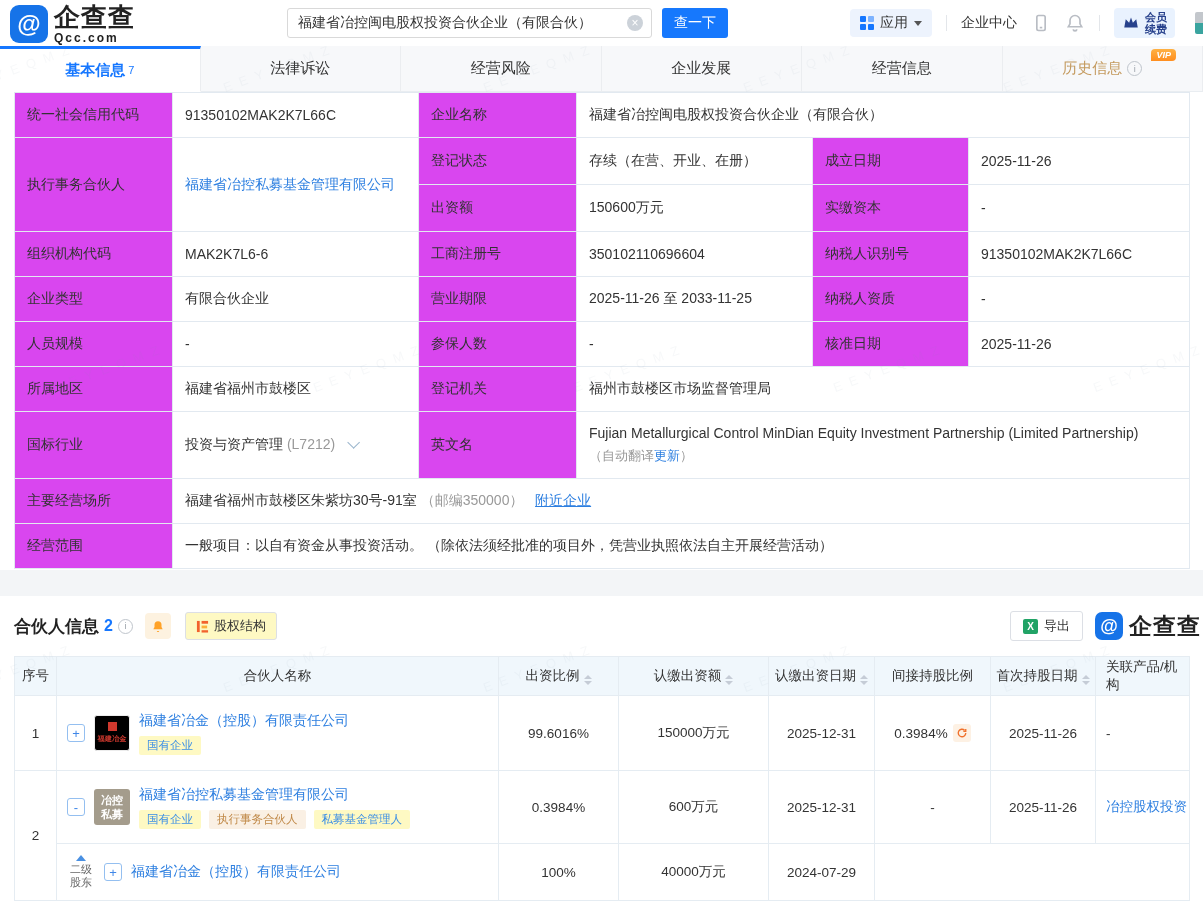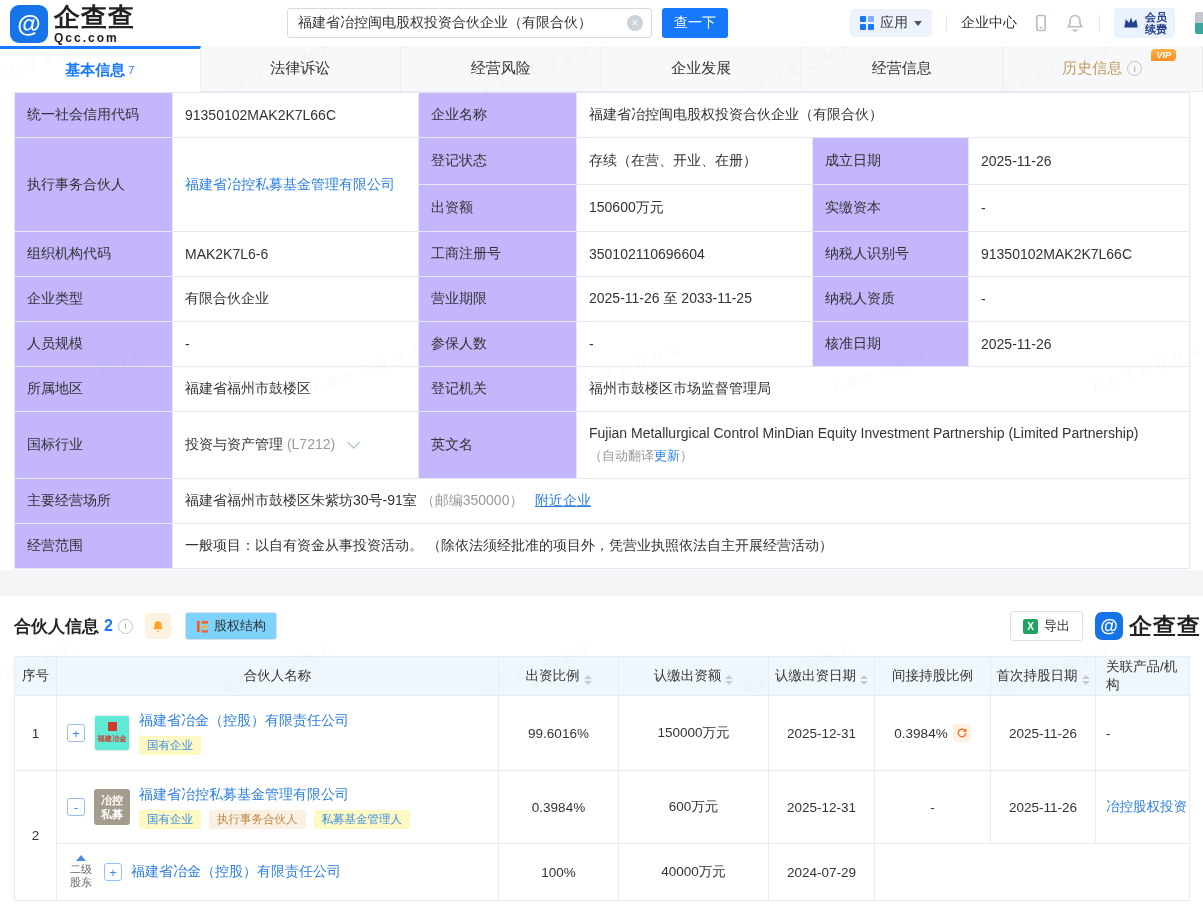--- a/index.html
+++ b/index.html
@@ -60,39 +60,39 @@
       border-radius:4px 4px 4px 0;}
   .info-i{display:inline-flex;width:13px;height:13px;border:1px solid #bfc5cc;border-radius:50%;
       color:#9aa1a9;font-size:9px;align-items:center;justify-content:center;margin-left:5px;
       font-style:normal;flex:0 0 auto;}
   
   #info-card{position:absolute;top:92px;left:0;width:1203px;height:478px;background:#fff;z-index:1;}
   #info-table{border-collapse:collapse;table-layout:fixed;margin-left:14px;width:1175px;
       font-size:14px;}
   #info-table td{border:1px solid #e2e9f0;padding:8px 12px;vertical-align:middle;
       word-break:break-all;}
-  #info-table td.lbl{background:#c4b5fd;}
+  #info-table td.lbl{background:#d946ef;}
   .r45 td{height:28px;}
   .r47 td{height:30px;}
   .r68 td{height:50px;}
   a.blue{color:#2d7fe0;text-decoration:none;cursor:pointer;}
   a.blue.u{text-decoration:underline;}
   .gray{color:#999;}
   .chev{display:inline-block;width:8px;height:8px;border-right:1.5px solid #9bb6cd;
       border-bottom:1.5px solid #9bb6cd;transform:rotate(45deg) translateY(-3px);margin-left:8px;}
   .en-sub{font-size:13px;color:#999;margin-top:6px;}
   
   #partners-card{position:absolute;top:596px;left:0;width:1203px;height:309px;background:#fff;
       padding:0 14px;box-sizing:border-box;z-index:1;}
   .sec-head{display:flex;align-items:center;height:40px;margin-top:10px;}
   .sec-head h2{font-size:17px;margin:0;color:#222;}
   .sec-head .cnt{color:#1677ff;font-size:16px;font-weight:bold;margin-left:5px;}
   .bell-btn{width:26px;height:26px;background:#fdf2e0;border:none;border-radius:4px;
       margin-left:12px;display:flex;align-items:center;justify-content:center;cursor:pointer;}
-  .equity-btn{height:28px;margin-left:14px;padding:0 10px;background:#7dd3fc;
+  .equity-btn{height:28px;margin-left:14px;padding:0 10px;background:#fef9c3;
       border:1px solid #dcdfe5;border-radius:3px;display:flex;align-items:center;gap:5px;
       font-size:13px;color:#333;cursor:pointer;font-family:inherit;}
   .sec-right{margin-left:auto;display:flex;align-items:center;gap:12px;margin-right:-12px;}
   .export-btn{height:30px;padding:0 12px;background:#fff;border:1px solid #dcdfe5;border-radius:3px;
       display:flex;align-items:center;gap:6px;font-size:13px;color:#333;cursor:pointer;
       font-family:inherit;}
   .xls{width:15px;height:15px;background:#21a366;border-radius:2px;color:#fff;font-size:10px;
       font-weight:bold;display:flex;align-items:center;justify-content:center;}
   .qcc-mark{display:flex;align-items:center;}
   .qcc-mark .mic{width:28px;height:28px;border-radius:7px;background:#1673e8;color:#fff;
@@ -110,21 +110,21 @@
   .sort i{width:0;height:0;border-left:4px solid transparent;border-right:4px solid transparent;}
   .sort .up{border-bottom:4px solid #c5ccd6;}
   .sort .dn{border-top:4px solid #c5ccd6;}
   .rh1 td{height:75px;}
   .rh2 td{height:73px;}
   .rh3 td{height:57px;}
   .ncell{display:flex;align-items:center;gap:9px;}
   .exp-btn{width:18px;height:18px;border:1px solid #94bff0;border-radius:3px;background:#fff;
       color:#3f87e8;font-size:13px;line-height:15px;text-align:center;cursor:pointer;
       padding:0;flex:0 0 auto;font-family:inherit;}
-  .plogo1{width:34px;height:34px;border:1px solid #ececec;border-radius:3px;background:#5eead4;
+  .plogo1{width:34px;height:34px;border:1px solid #ececec;border-radius:3px;background:#000000;
       display:flex;flex-direction:column;align-items:center;justify-content:center;flex:0 0 auto;}
   .plogo1 .seal{width:9px;height:9px;background:#d0392e;margin-bottom:2px;}
   .plogo1 .ltxt{font-size:8px;color:#d0392e;font-weight:bold;white-space:nowrap;transform:scale(.9);}
   .plogo2{width:36px;height:36px;border-radius:3px;background:#a49c8c;color:#fff;font-size:11px;
       font-weight:bold;line-height:14px;display:flex;flex-direction:column;align-items:center;
       justify-content:center;flex:0 0 auto;}
   .nmain a{font-size:14px;}
   .tags{display:flex;gap:8px;margin-top:6px;}
   .tag{font-size:11.5px;padding:2px 8px;border-radius:2px;white-space:nowrap;}
   .tag.b{background:#fef9c3;color:#3a8ee6;}

